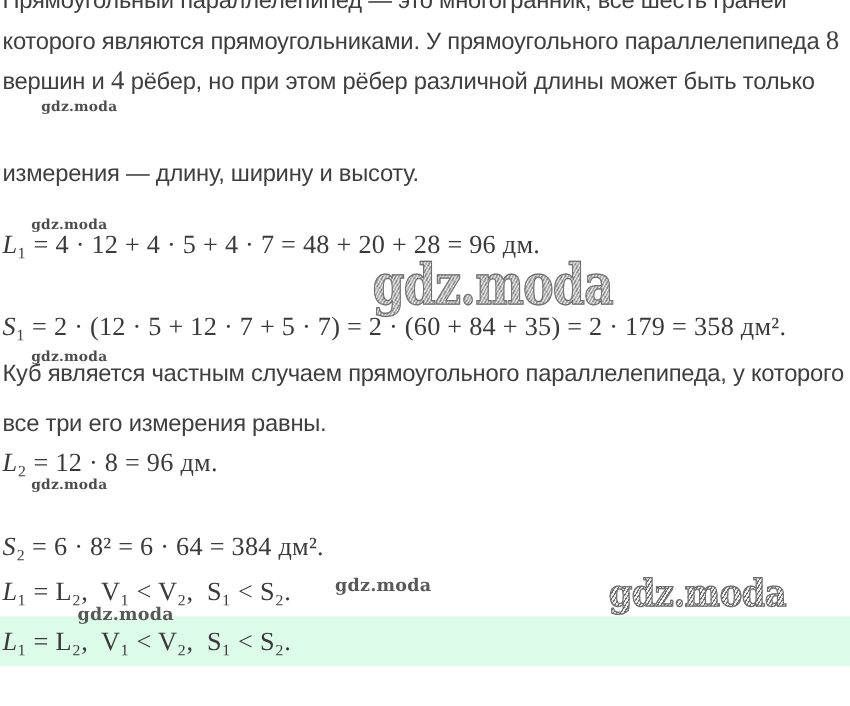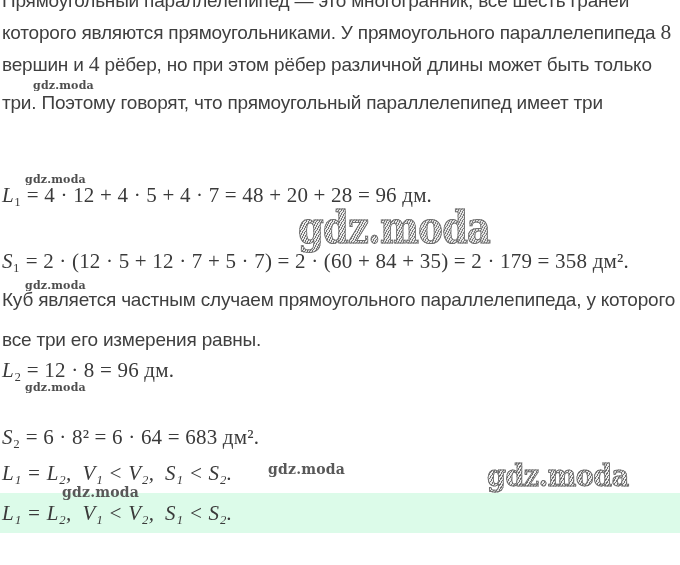--- a/index.html
+++ b/index.html
@@ -32,21 +32,21 @@
     position: absolute;
     left: 2px;
     font-family: "Liberation Serif", "DejaVu Serif", serif;
     font-size: 21px;
     line-height: 26px;
     letter-spacing: 0.2px;
     color: #3a3a3a;
     white-space: pre;
   }
   .formula::first-letter { font-style: italic; }
-  .formula.italic-all { font-style: italic; }
+  .formula.italic-all { }
   
   .wm {
     position: absolute;
     font-family: "DejaVu Serif", "Liberation Serif", serif;
     white-space: nowrap;
     user-select: none;
   }
   .wm-tiny   { font-size: 11px; font-weight: 600; color: #4d4d4d; letter-spacing: 0.2px; }
   .wm-smallb { font-size: 14px; font-weight: 700; color: #585858; letter-spacing: 0.2px; }
   .wm-hatch  { font-weight: 700; color: #8f8f8f; }
@@ -85,22 +85,22 @@
 <div class="page">
 
   <div class="tline" style="top:-10px">Прямоугольный параллелепипед — это многогранник, все шесть граней</div>
 
   <div class="tline" style="top:21px"><span>которого являются прямоугольниками. У прямоугольного параллелепипеда </span><span class="mathnum">8</span></div>
 
   <div class="tline" style="top:53px"><span>вершин и </span><span class="mathnum">4</span><span> рёбер, но при этом рёбер различной длины может быть только</span></div>
 
   <div class="wm wm-tiny" style="left:33px; top:79px">gdz.moda</div>
 
-  <div class="tline" style="top:92px">три. Поэтому говорят, что прямоугольный параллелепипед имеет три</div>
 
+  <div class="tline" style="top:129px">измерения — длину, ширину и высоту.</div>
 
   <div class="wm wm-tiny" style="left:25px; top:173px">gdz.moda</div>
 
   <div class="formula" style="top:182px">L₁ = 4 · 12 + 4 · 5 + 4 · 7 = 48 + 20 + 28 = 96 дм.</div>
 
 
   <div class="wm wm-hatch wm-big" style="left:298px; top:203px">gdz.moda</div>
 
   <div class="formula" style="top:248px">S₁ = 2 · (12 · 5 + 12 · 7 + 5 · 7) = 2 · (60 + 84 + 35) = 2 · 179 = 358 дм².</div>
 
@@ -108,21 +108,21 @@
 
   <div class="tline" style="top:289px">Куб является частным случаем прямоугольного параллелепипеда, у которого</div>
 
   <div class="tline" style="top:329px">все три его измерения равны.</div>
 
   <div class="formula" style="top:357px">L₂ = 12 · 8 = 96 дм.</div>
 
   <div class="wm wm-tiny" style="left:25px; top:381px">gdz.moda</div>
 
 
-  <div class="formula" style="top:424px">S₂ = 6 · 8² = 6 · 64 = 683 дм².</div>
+  <div class="formula" style="top:424px">S₂ = 6 · 8² = 6 · 64 = 384 дм².</div>
 
   <div class="formula italic-all" style="top:460px">L₁ = L₂,  V₁ &lt; V₂,  S₁ &lt; S₂.</div>
 
   <div class="wm wm-smallb" style="left:268px; top:461px">gdz.moda</div>
 
   <div class="wm wm-hatch wm-med" style="left:487px; top:459px">gdz.moda</div>
 
   <div class="wm wm-smallb wm-above-band" style="left:62px; top:484px">gdz.moda</div>
 
   <div class="answer-band">

